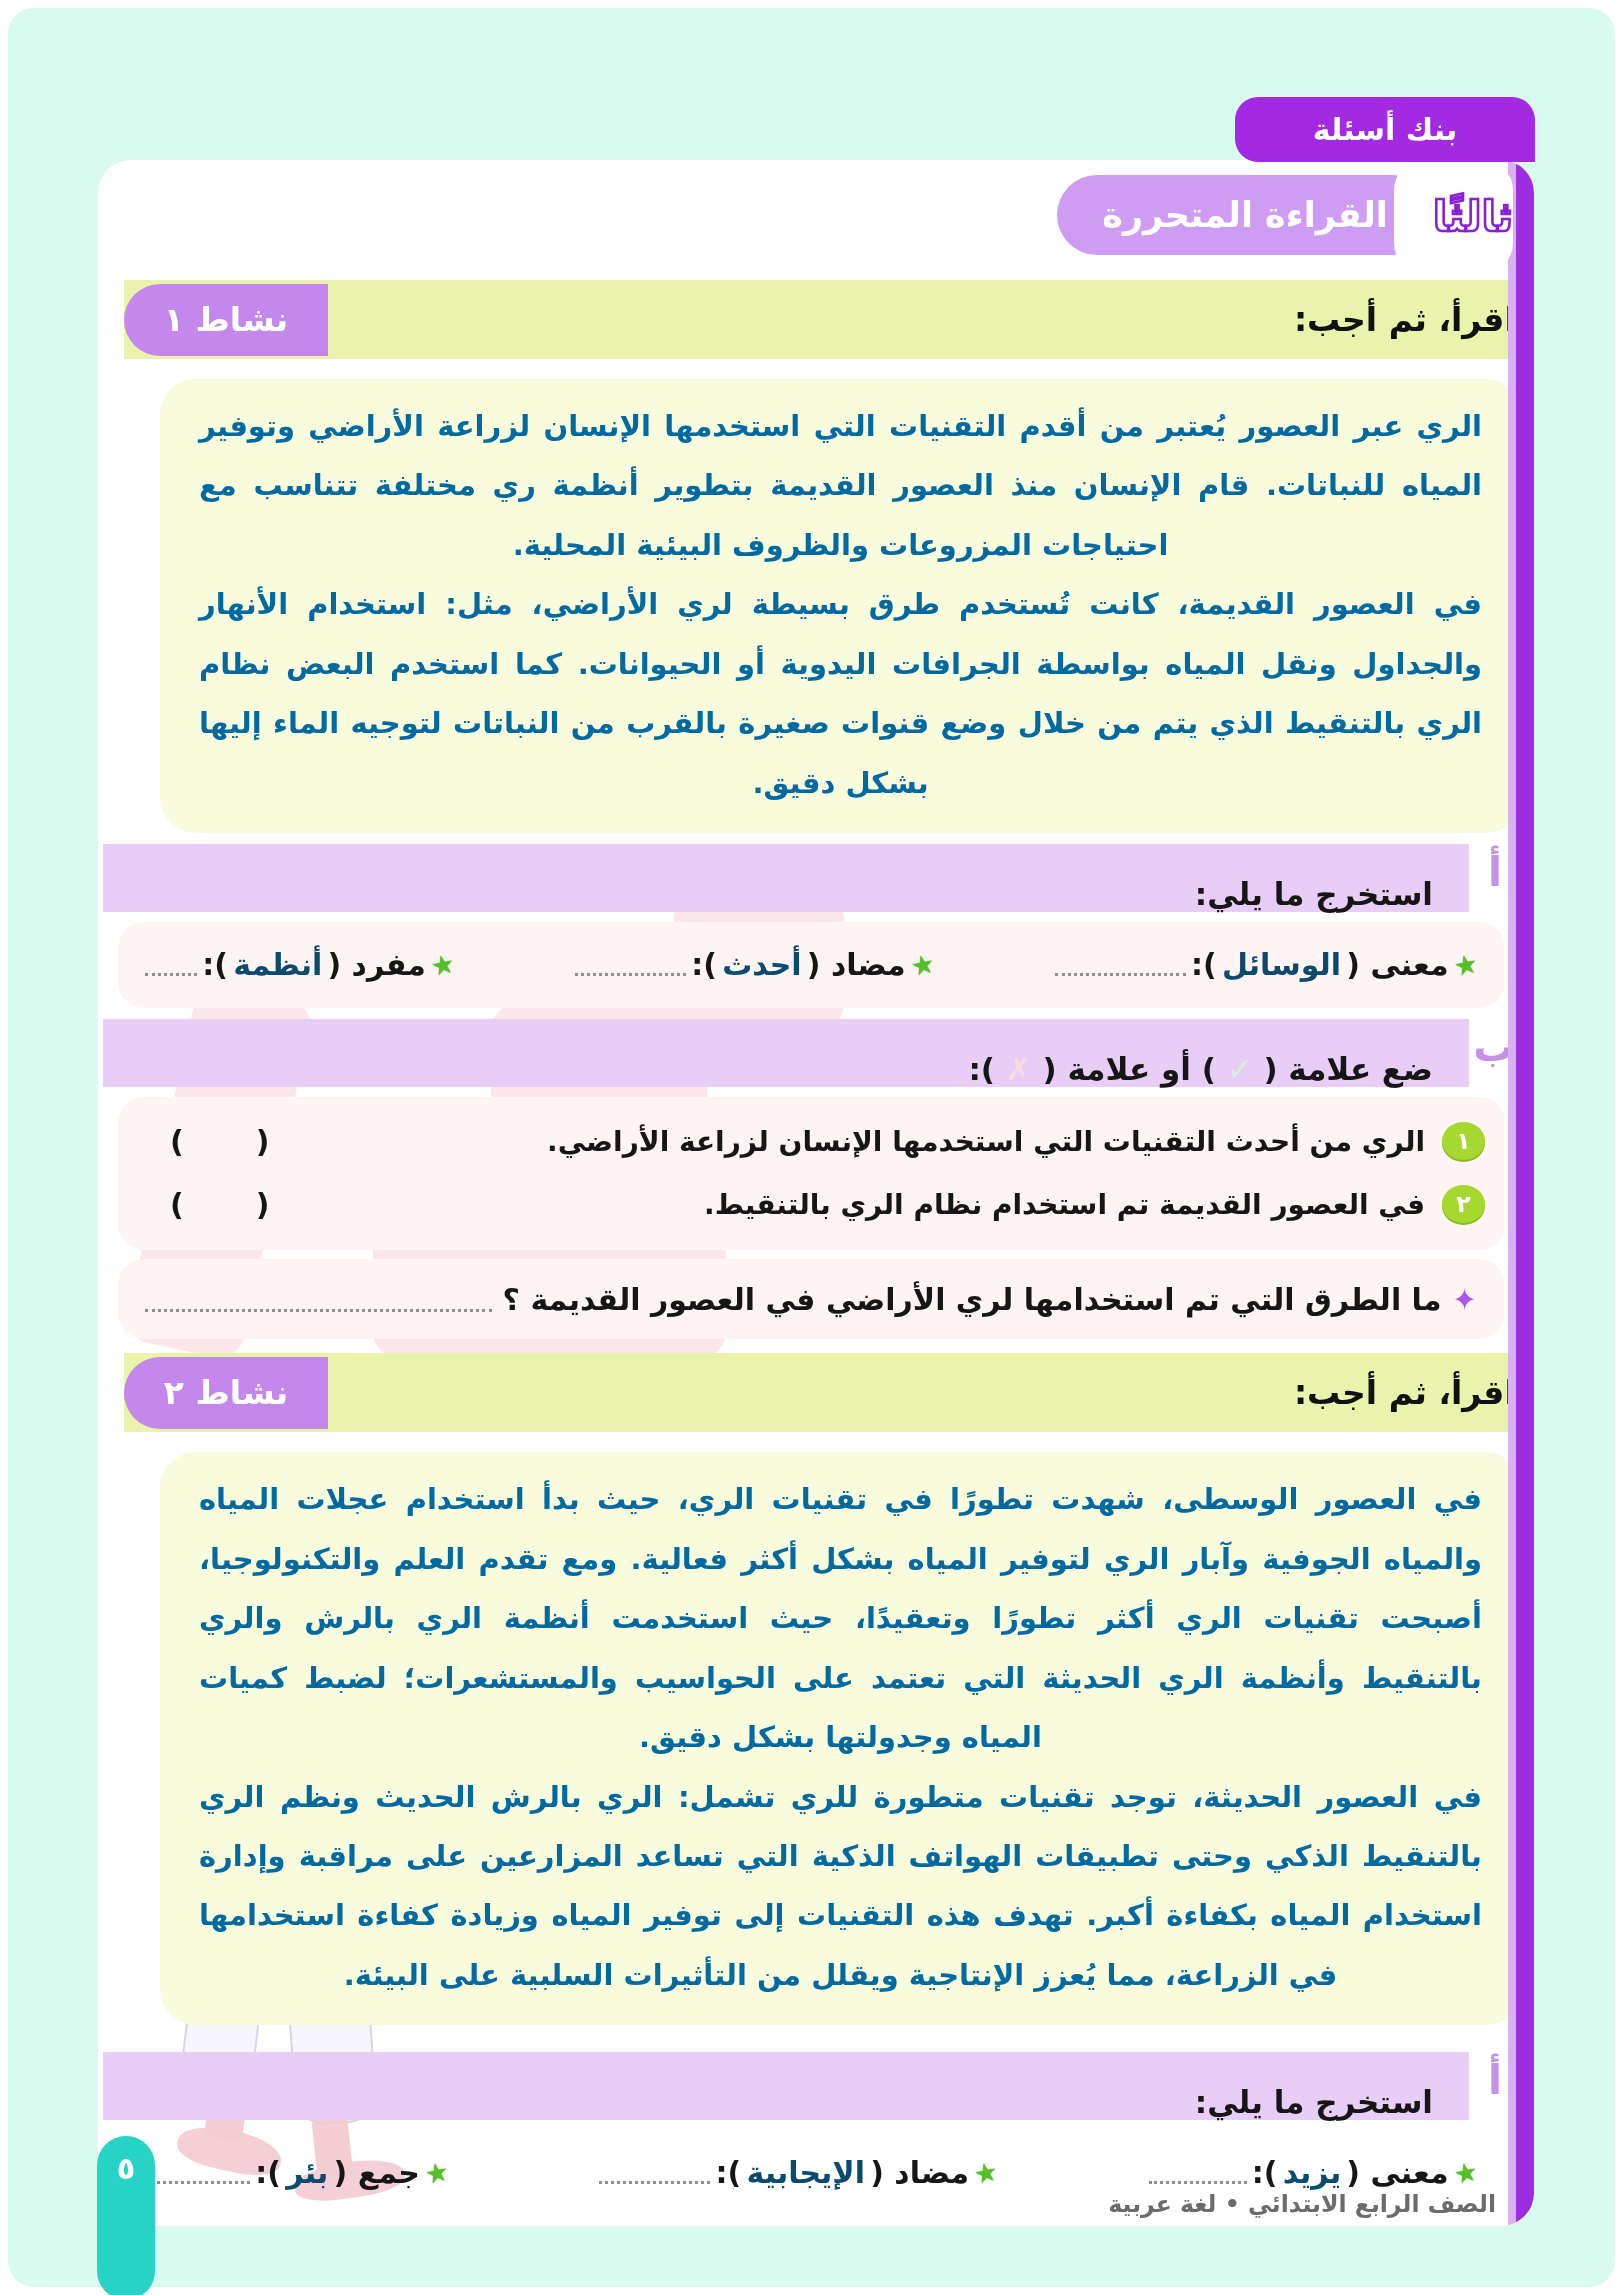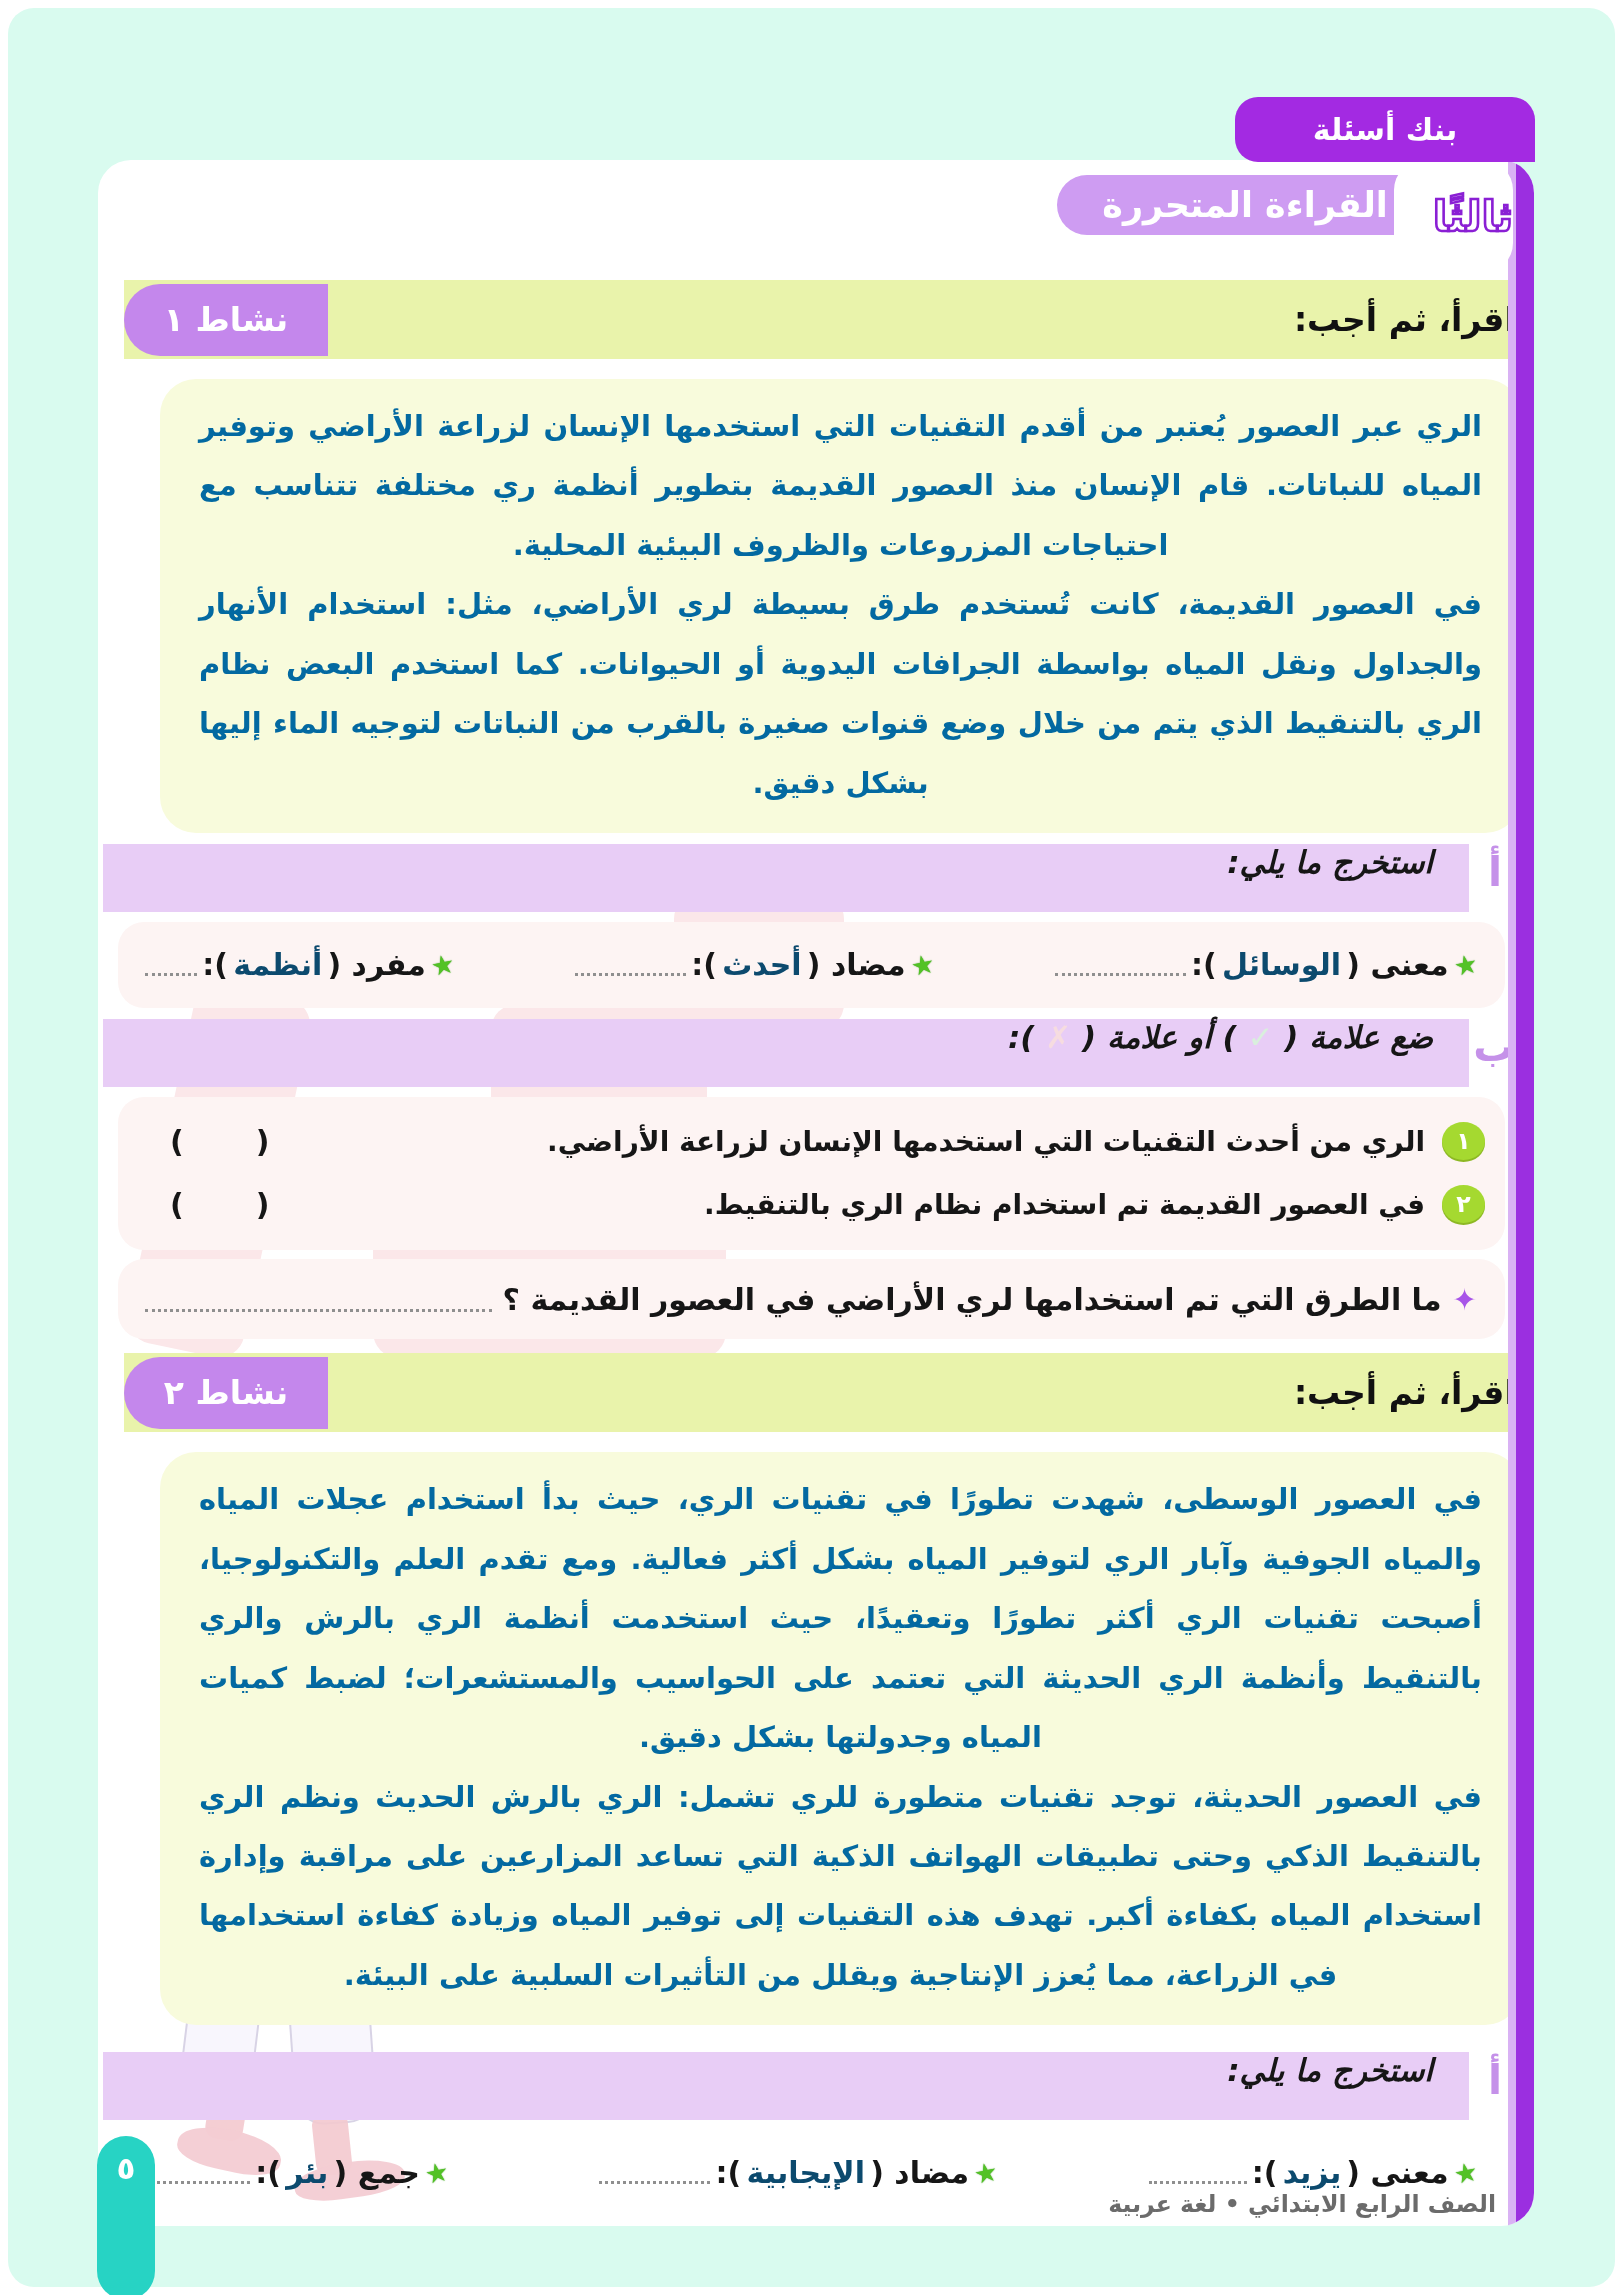--- a/index.html
+++ b/index.html
@@ -38,21 +38,21 @@
   .shoe-r { left:196px; top:2002px; width:111px; height:36px; transform:rotate(-8deg); }
   .blob-peach { left:164px; top:1767px; width:59px; height:85px; background:#fbdcc4;
     border-radius:26px; opacity:.8; transform:rotate(10deg); }
 
   .part-bubble { position:absolute; top:0px; right:21px; width:119px; height:113px;
     background:#ffffff; border-radius:30px; z-index:5; display:flex; align-items:center;
     }
   .part-bubble span { font-size:42px; font-weight:bold; color:#fff;
     -webkit-text-stroke:2.6px #8a1fd4; text-shadow:0 0 1.3px #8a1fd4; }
 
-  .header-pill { position:absolute; top:15px; right:101px; width:376px; height:60px;
+  .header-pill { position:absolute; top:15px; right:101px; width:376px; height:80px;
     background:#ce9cf2; border-radius:40px; z-index:4; display:flex; align-items:center;
     justify-content:center; color:#fff; font-size:35px; font-weight:bold; }
 
   .content { position:relative; z-index:2; padding-top:120px; }
 
   .act-banner { position:relative; height:79px; background:#e9f3ab; margin-left:0;
     margin-right:0; width:calc(100% - 26px); display:flex; flex-direction:row;
     align-items:center; }
   .act-pill { order:1; margin-right:auto; width:204px; height:72px; background:#c487ec;
     border-radius:36px 0 0 36px; color:#fff; font-size:33px; font-weight:bold;
@@ -63,21 +63,21 @@
   .act-flex .act-instr { margin-right:18.3px; }
   .act-flex .grow { flex:1; }
 
   .para { margin:19.6px 13px 0 62px; background:#f8fbdc; border-radius:36px;
     padding:18.3px 39px 19.6px; }
   .para p { font-size:29px; font-weight:bold; color:#0369a1; line-height:2.05;
     text-align:justify; text-align-last:center; }
 
   .sec { position:relative; margin-top:11.8px; }
   .sec-banner { margin:0 65px 0 5.2px; height:68px; background:#e8cdf6;
-    display:flex; align-items:flex-start; padding-right:36px;font-style:italic; }
+    display:flex; align-items:flex-end; padding-right:36px; }
   .sec-banner .t { font-size:31px; font-weight:bold; color:#161616; }
   .sec-letter { position:absolute; right:19.6px; top:3.9px; width:39px; text-align:center;
     font-size:41px; font-weight:bold; color:#c591e9; }
 
   .pinkbox { background:#fdf4f3; border-radius:26px; margin:9.2px 29.4px 0 19.6px; }
 
   .fill-row { height:86px; display:flex; align-items:center;
     justify-content:space-between; padding:0 27.5px; }
   .fill-item { display:flex; align-items:center; gap:5.2px; font-size:30px; font-weight:bold; color:#161616; }
   .star { color:#53c226; font-size:26px; text-shadow:0 0 1.3px #2f8f12; transform:rotate(-12deg); }

